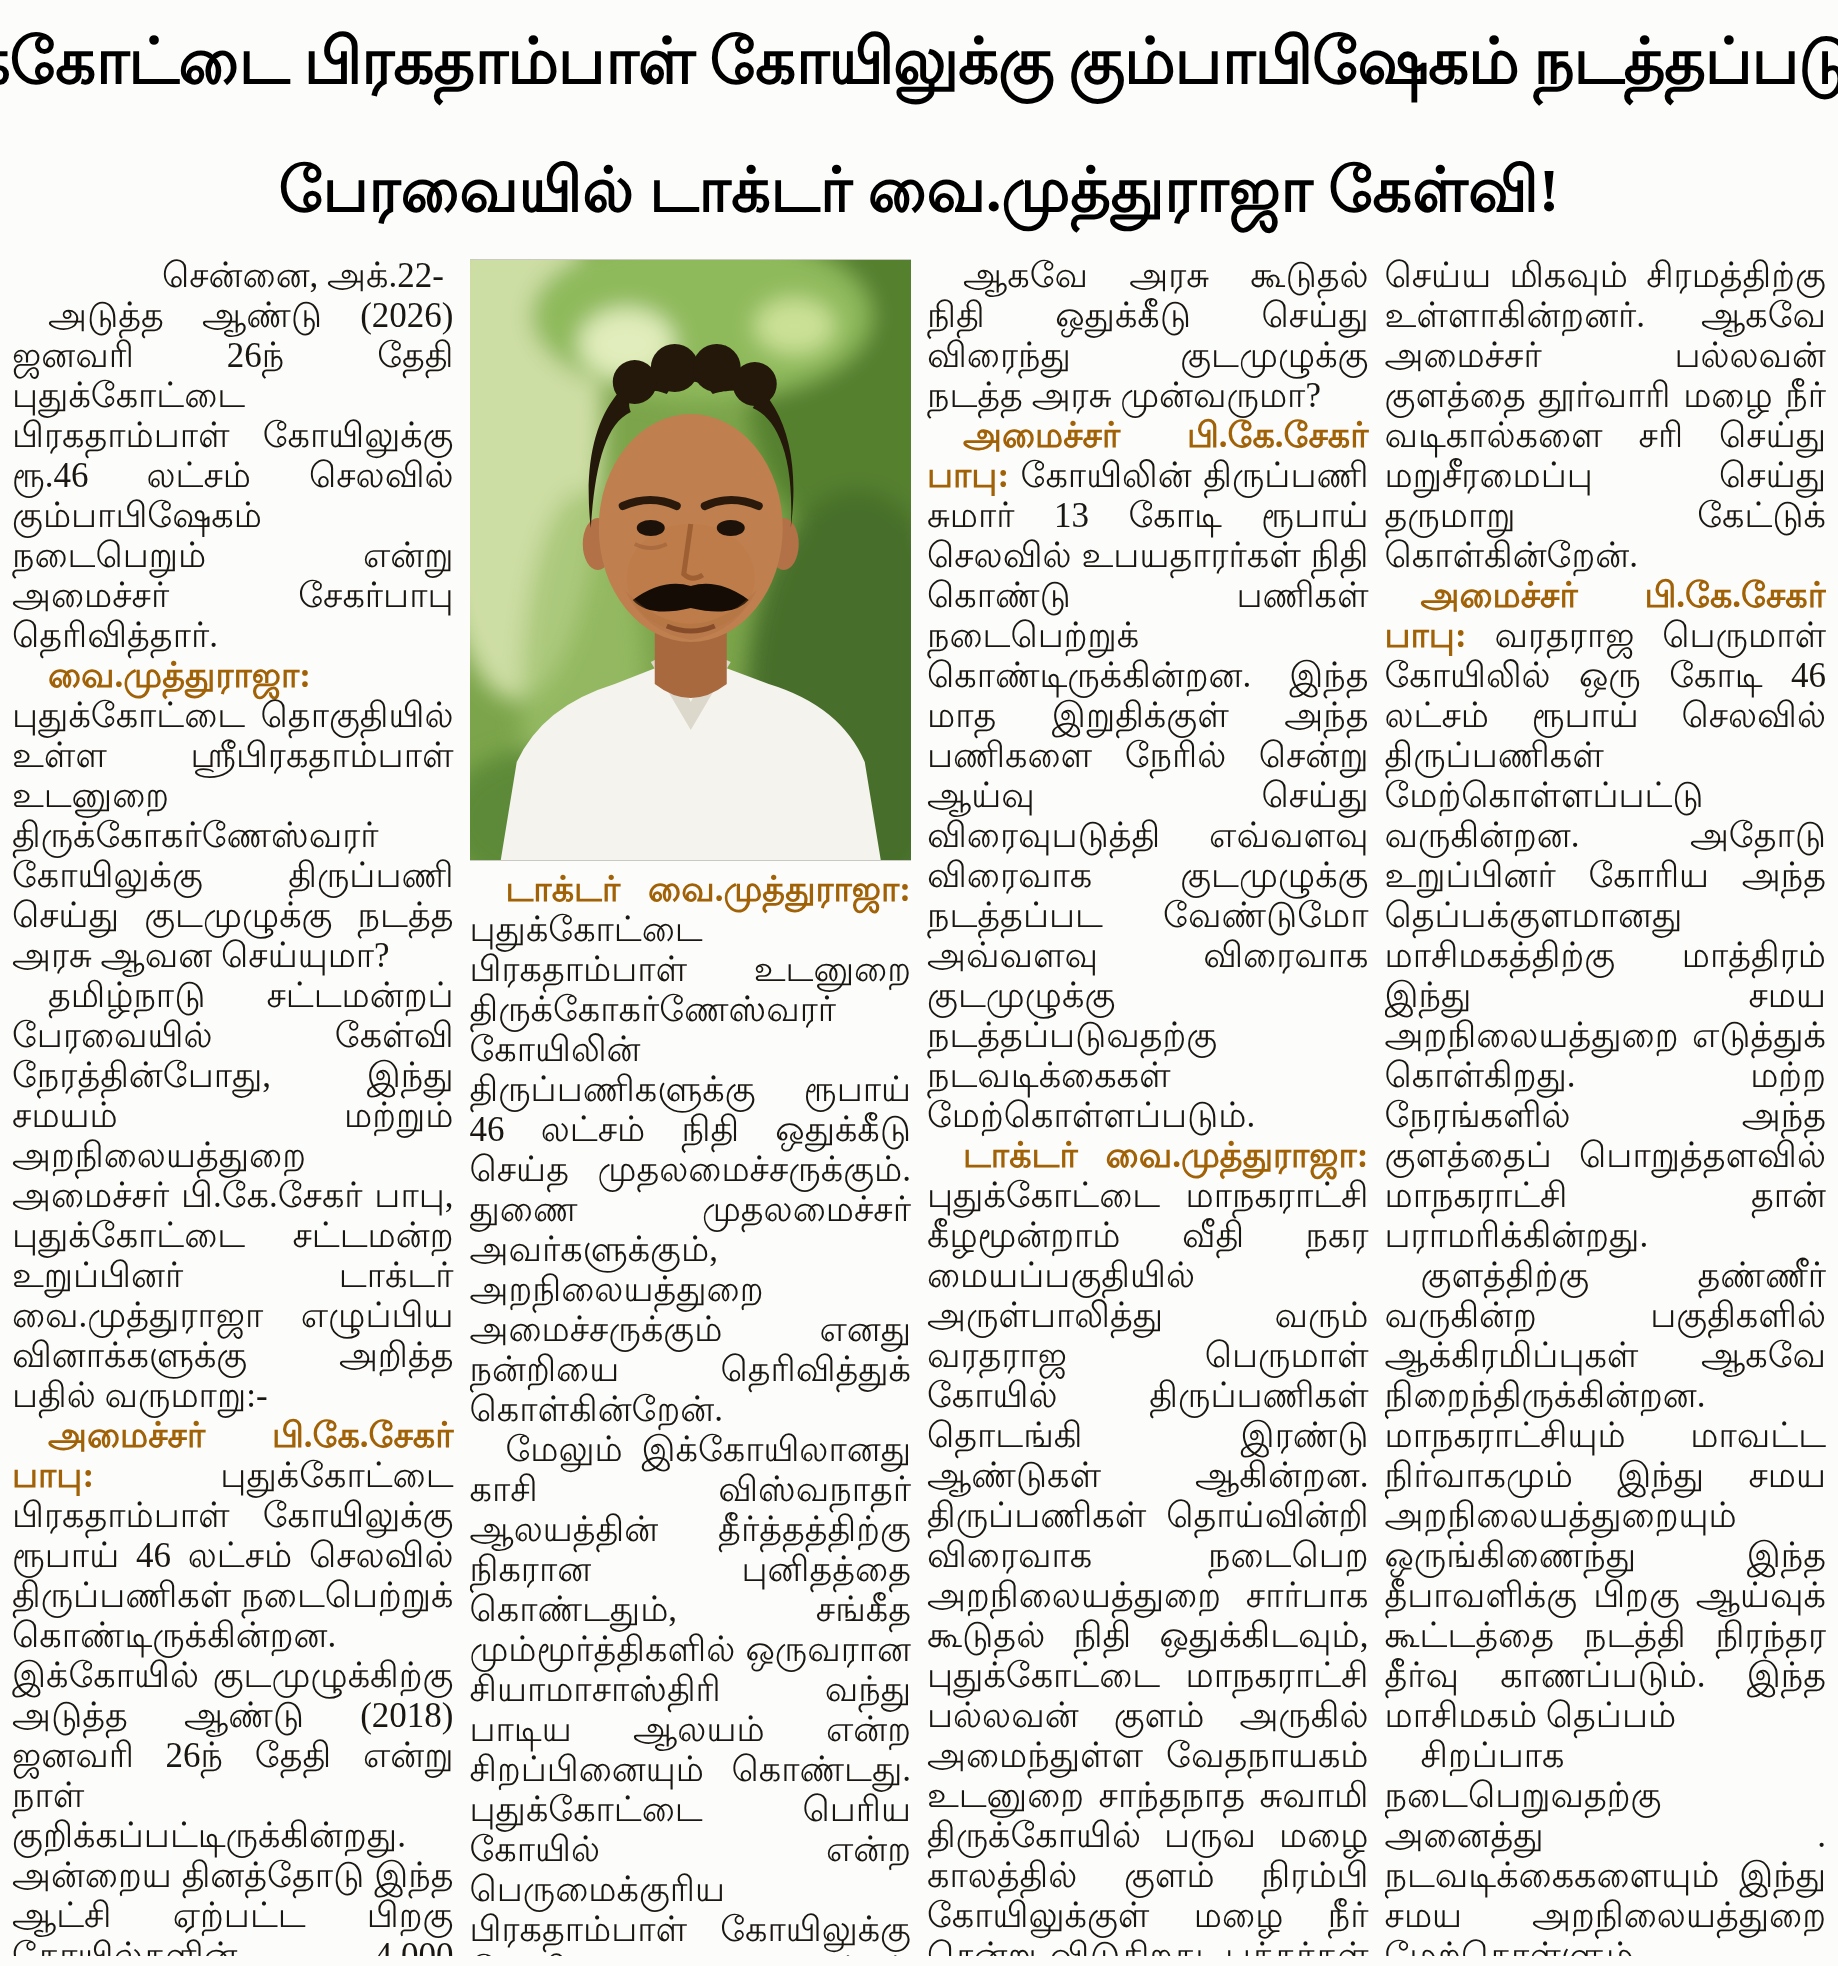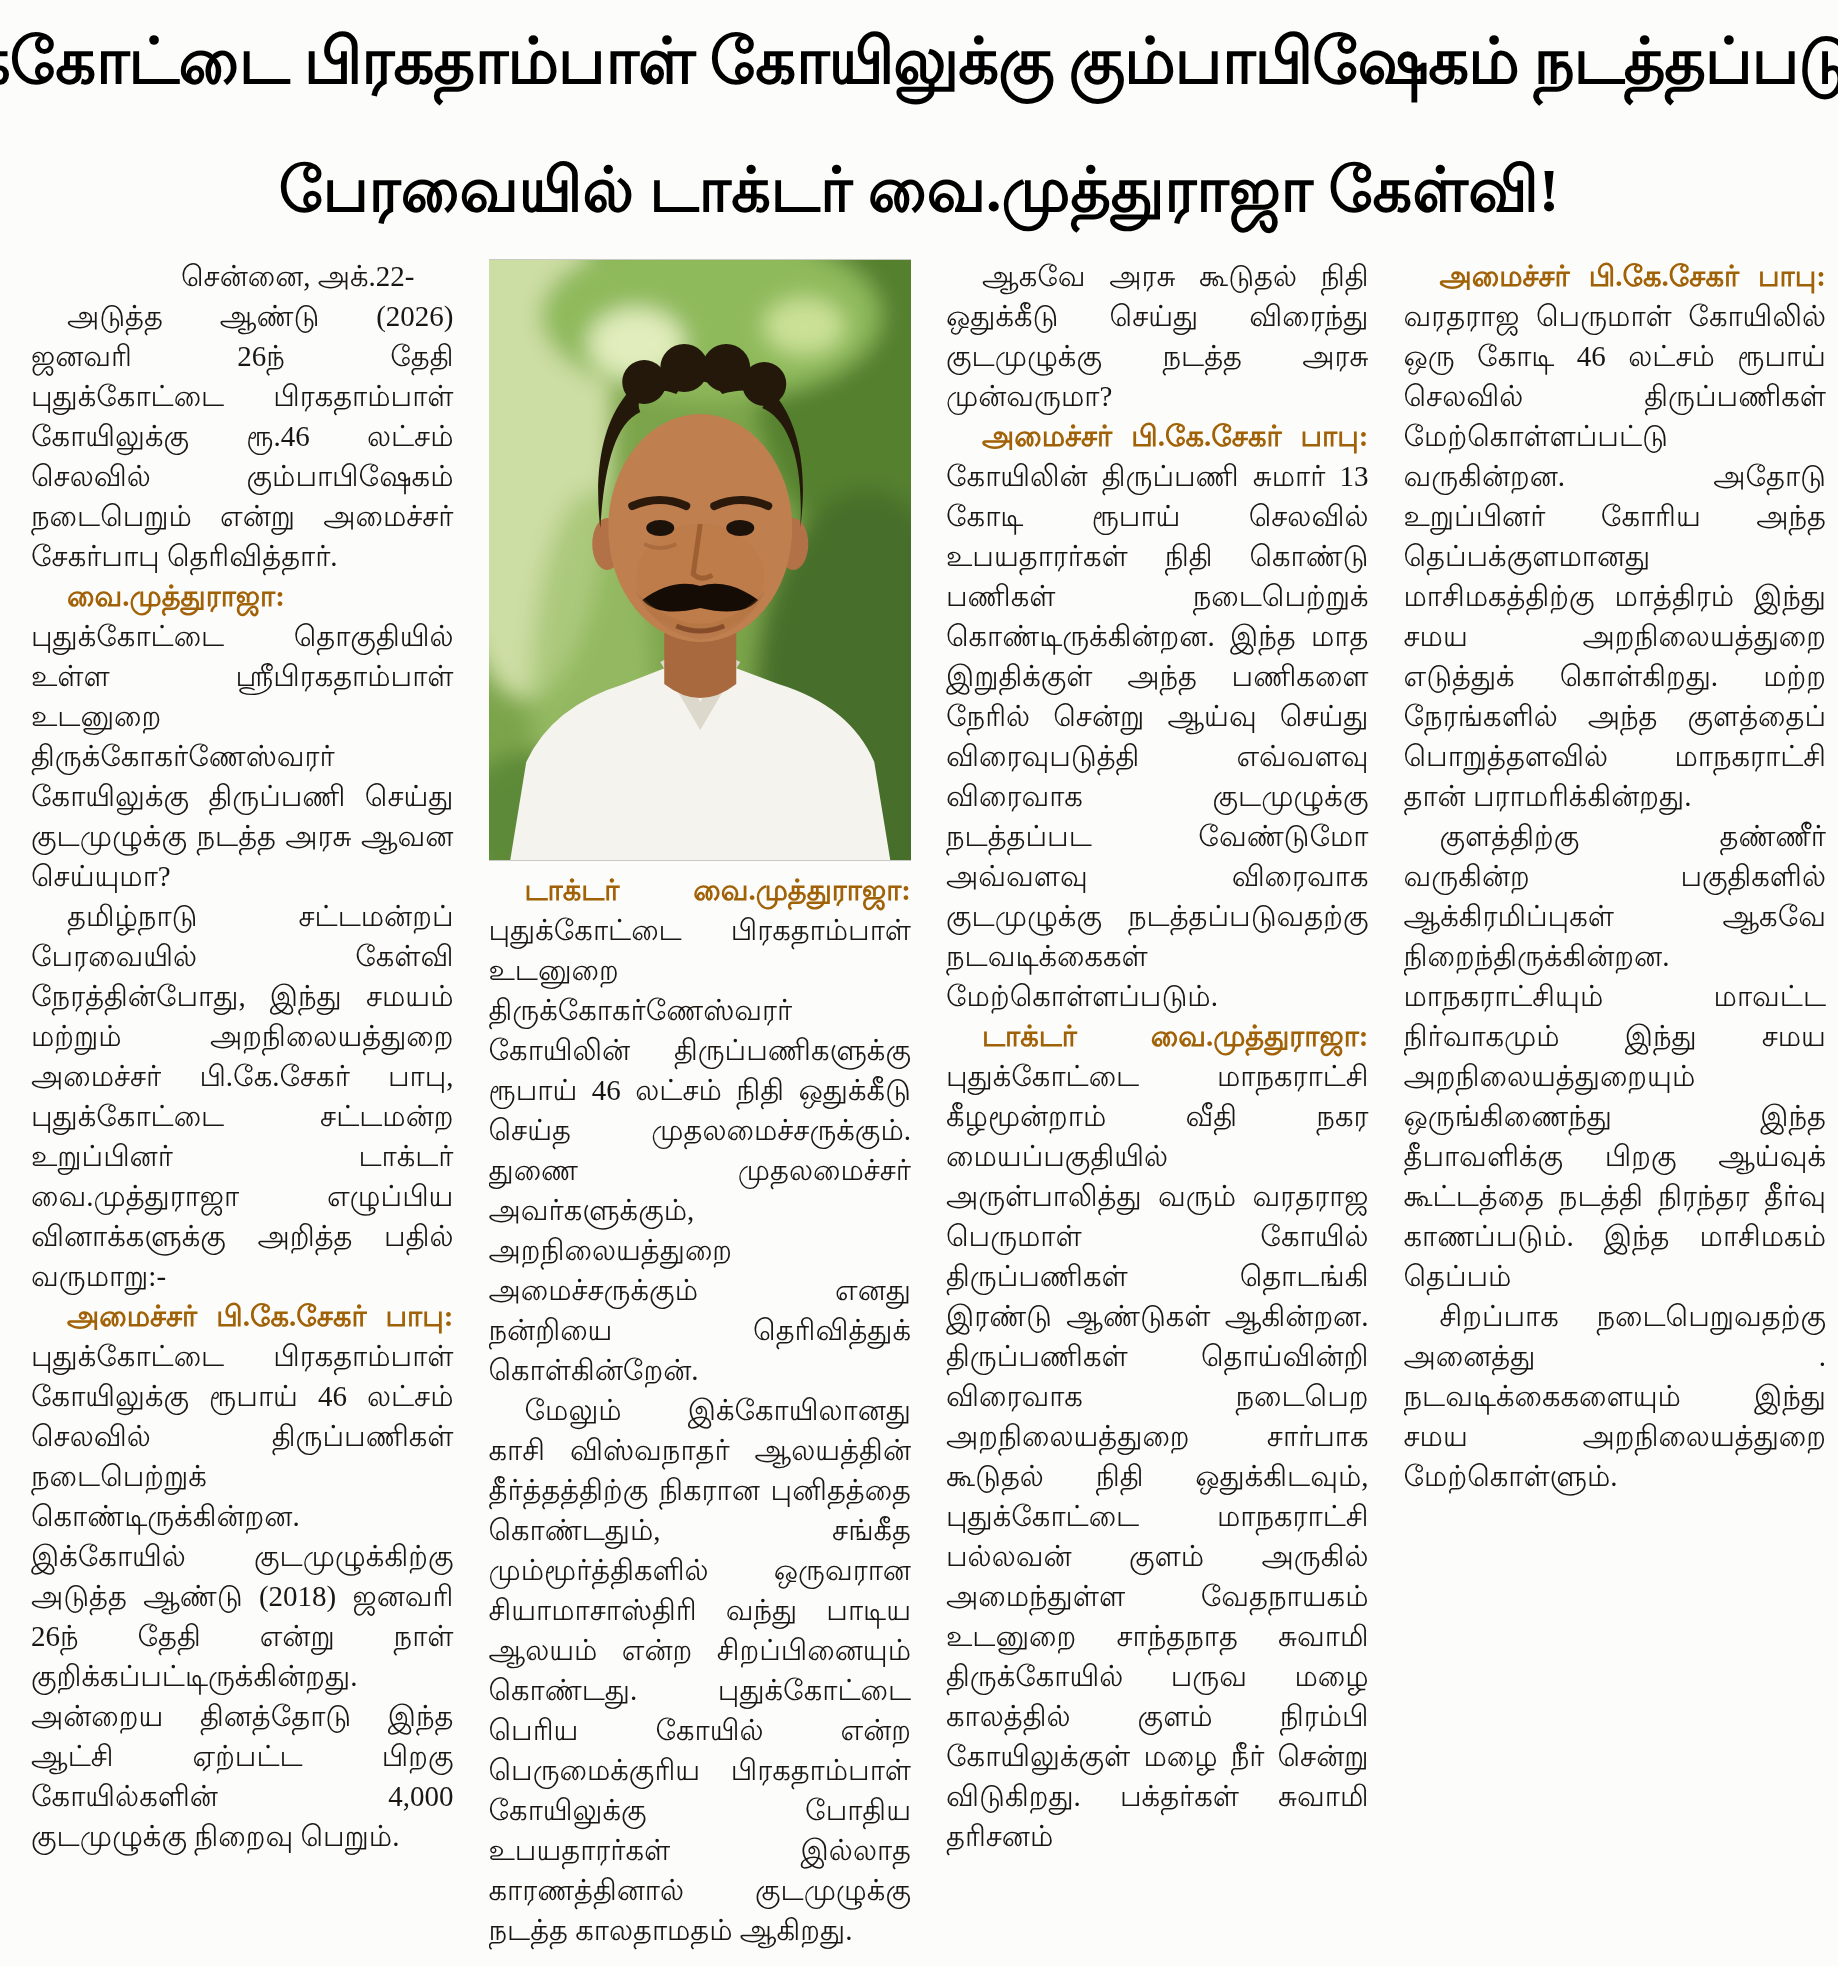--- a/index.html
+++ b/index.html
@@ -22,21 +22,21 @@
   }
   .subheadline{
     font-size:62px;font-weight:bold;color:#000;line-height:1.1;
     white-space:nowrap;text-align:center;
   }
   .body-columns{
     display:flex;gap:16px;padding:8px 12px 0 12px;box-sizing:border-box;
   }
   .col{
     flex:1 1 0;min-width:0;height:1700px;overflow:hidden;
-    font-size:29px;line-height:40px;text-align:justify;margin-left:19px;
+    font-size:35px;line-height:40px;text-align:justify;
   }
   .para{margin:0;text-indent:36px;}
   .para .lead{font-weight:bold;color:#a16207;}
   .dateline{text-indent:150px;text-align:left;}
   .photo{
     margin:4px 0 10px 0;width:100%;height:600px;display:block;
     outline:1px solid #c9c9c2;background:#7ca54b;
   }
   .photo svg{width:100%;height:100%;display:block;}
 </style>
@@ -124,19 +124,20 @@
       <p class="para"><span class="lead"></span><span>மேலும் இக்கோயிலானது காசி விஸ்வநாதர் ஆலயத்தின் தீர்த்தத்திற்கு நிகரான புனிதத்தை கொண்டதும், சங்கீத மும்மூர்த்திகளில் ஒருவரான சியாமாசாஸ்திரி வந்து பாடிய ஆலயம் என்ற சிறப்பினையும் கொண்டது. புதுக்கோட்டை பெரிய கோயில் என்ற பெருமைக்குரிய பிரகதாம்பாள் கோயிலுக்கு போதிய உபயதாரர்கள் இல்லாத காரணத்தினால் குடமுழுக்கு நடத்த காலதாமதம் ஆகிறது.</span></p>
     </div>
 
     <div class="col">
       <p class="para"><span class="lead"></span><span>ஆகவே அரசு கூடுதல் நிதி ஒதுக்கீடு செய்து விரைந்து குடமுழுக்கு நடத்த அரசு முன்வருமா?</span></p>
       <p class="para"><span class="lead">அமைச்சர் பி.கே.சேகர் பாபு:</span><span> கோயிலின் திருப்பணி சுமார் 13 கோடி ரூபாய் செலவில் உபயதாரர்கள் நிதி கொண்டு பணிகள் நடைபெற்றுக் கொண்டிருக்கின்றன. இந்த மாத இறுதிக்குள் அந்த பணிகளை நேரில் சென்று ஆய்வு செய்து விரைவுபடுத்தி எவ்வளவு விரைவாக குடமுழுக்கு நடத்தப்பட வேண்டுமோ அவ்வளவு விரைவாக குடமுழுக்கு நடத்தப்படுவதற்கு நடவடிக்கைகள் மேற்கொள்ளப்படும்.</span></p>
       <p class="para"><span class="lead">டாக்டர் வை.முத்துராஜா:</span><span> புதுக்கோட்டை மாநகராட்சி கீழமூன்றாம் வீதி நகர மையப்பகுதியில் அருள்பாலித்து வரும் வரதராஜ பெருமாள் கோயில் திருப்பணிகள் தொடங்கி இரண்டு ஆண்டுகள் ஆகின்றன. திருப்பணிகள் தொய்வின்றி விரைவாக நடைபெற அறநிலையத்துறை சார்பாக கூடுதல் நிதி ஒதுக்கிடவும், புதுக்கோட்டை மாநகராட்சி பல்லவன் குளம் அருகில் அமைந்துள்ள வேதநாயகம் உடனுறை சாந்தநாத சுவாமி திருக்கோயில் பருவ மழை காலத்தில் குளம் நிரம்பி கோயிலுக்குள் மழை நீர் சென்று விடுகிறது. பக்தர்கள் சுவாமி தரிசனம்</span></p>
     </div>
 
     <div class="col">
+      <p class="para" style="text-indent:0;"><span class="lead"></span><span>செய்ய மிகவும் சிரமத்திற்கு உள்ளாகின்றனர். ஆகவே அமைச்சர் பல்லவன் குளத்தை தூர்வாரி மழை நீர் வடிகால்களை சரி செய்து மறுசீரமைப்பு செய்து தருமாறு கேட்டுக் கொள்கின்றேன்.</span></p>
       <p class="para"><span class="lead">அமைச்சர் பி.கே.சேகர் பாபு:</span><span> வரதராஜ பெருமாள் கோயிலில் ஒரு கோடி 46 லட்சம் ரூபாய் செலவில் திருப்பணிகள் மேற்கொள்ளப்பட்டு வருகின்றன. அதோடு உறுப்பினர் கோரிய அந்த தெப்பக்குளமானது மாசிமகத்திற்கு மாத்திரம் இந்து சமய அறநிலையத்துறை எடுத்துக் கொள்கிறது. மற்ற நேரங்களில் அந்த குளத்தைப் பொறுத்தளவில் மாநகராட்சி தான் பராமரிக்கின்றது.</span></p>
       <p class="para"><span class="lead"></span><span>குளத்திற்கு தண்ணீர் வருகின்ற பகுதிகளில் ஆக்கிரமிப்புகள் ஆகவே நிறைந்திருக்கின்றன. மாநகராட்சியும் மாவட்ட நிர்வாகமும் இந்து சமய அறநிலையத்துறையும் ஒருங்கிணைந்து இந்த தீபாவளிக்கு பிறகு ஆய்வுக் கூட்டத்தை நடத்தி நிரந்தர தீர்வு காணப்படும். இந்த மாசிமகம் தெப்பம்</span></p>
       <p class="para"><span class="lead"></span><span>சிறப்பாக நடைபெறுவதற்கு அனைத்து . நடவடிக்கைகளையும் இந்து சமய அறநிலையத்துறை மேற்கொள்ளும்.</span></p>
     </div>
 
   </div>
 </div>
 
 </body></html>

